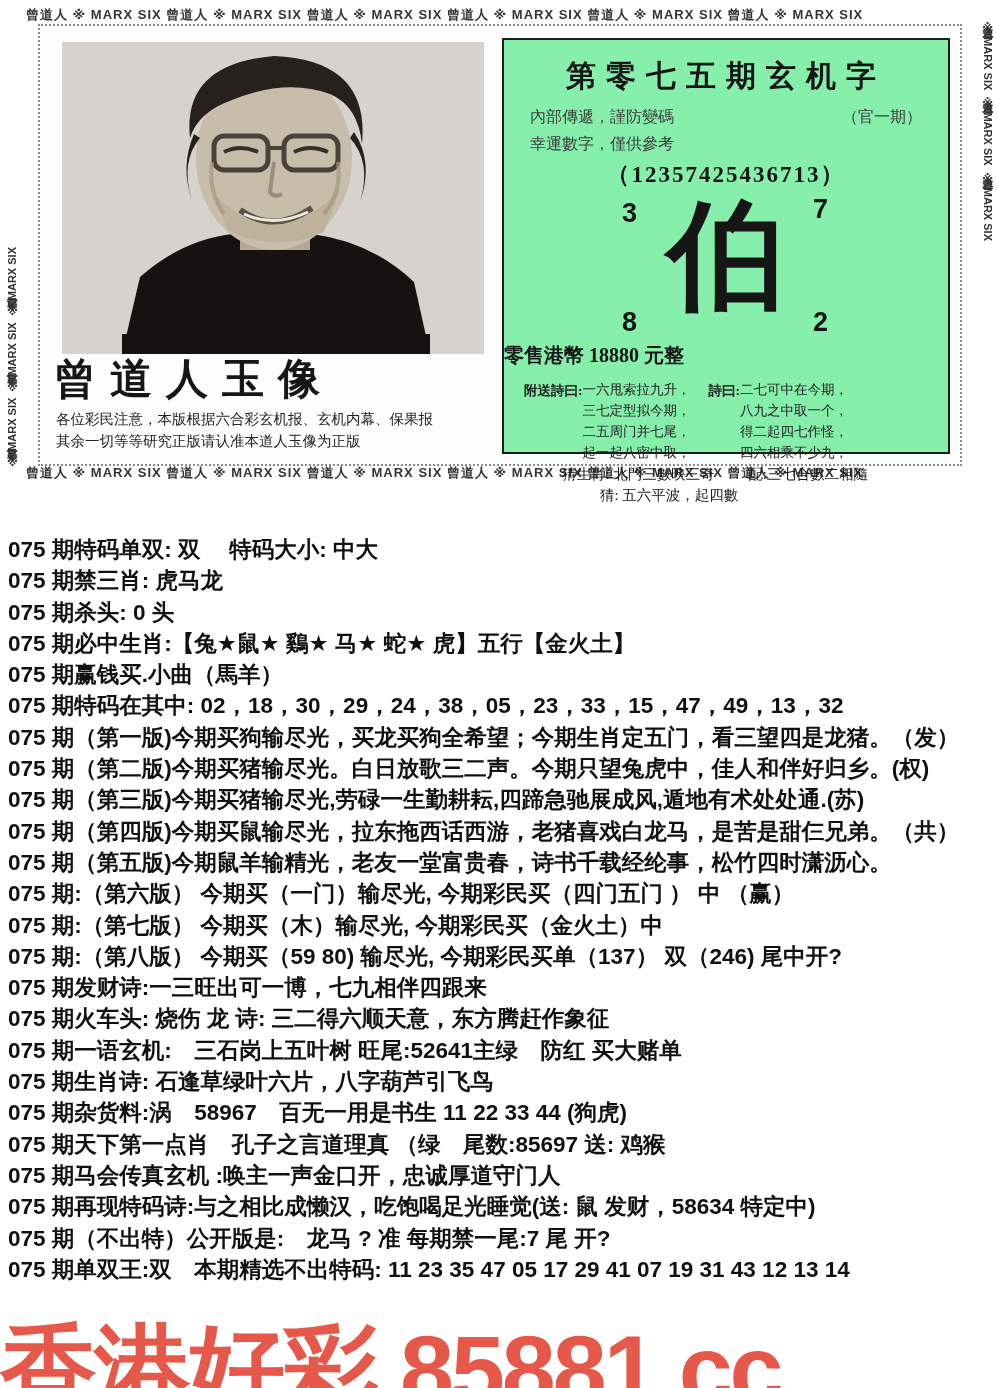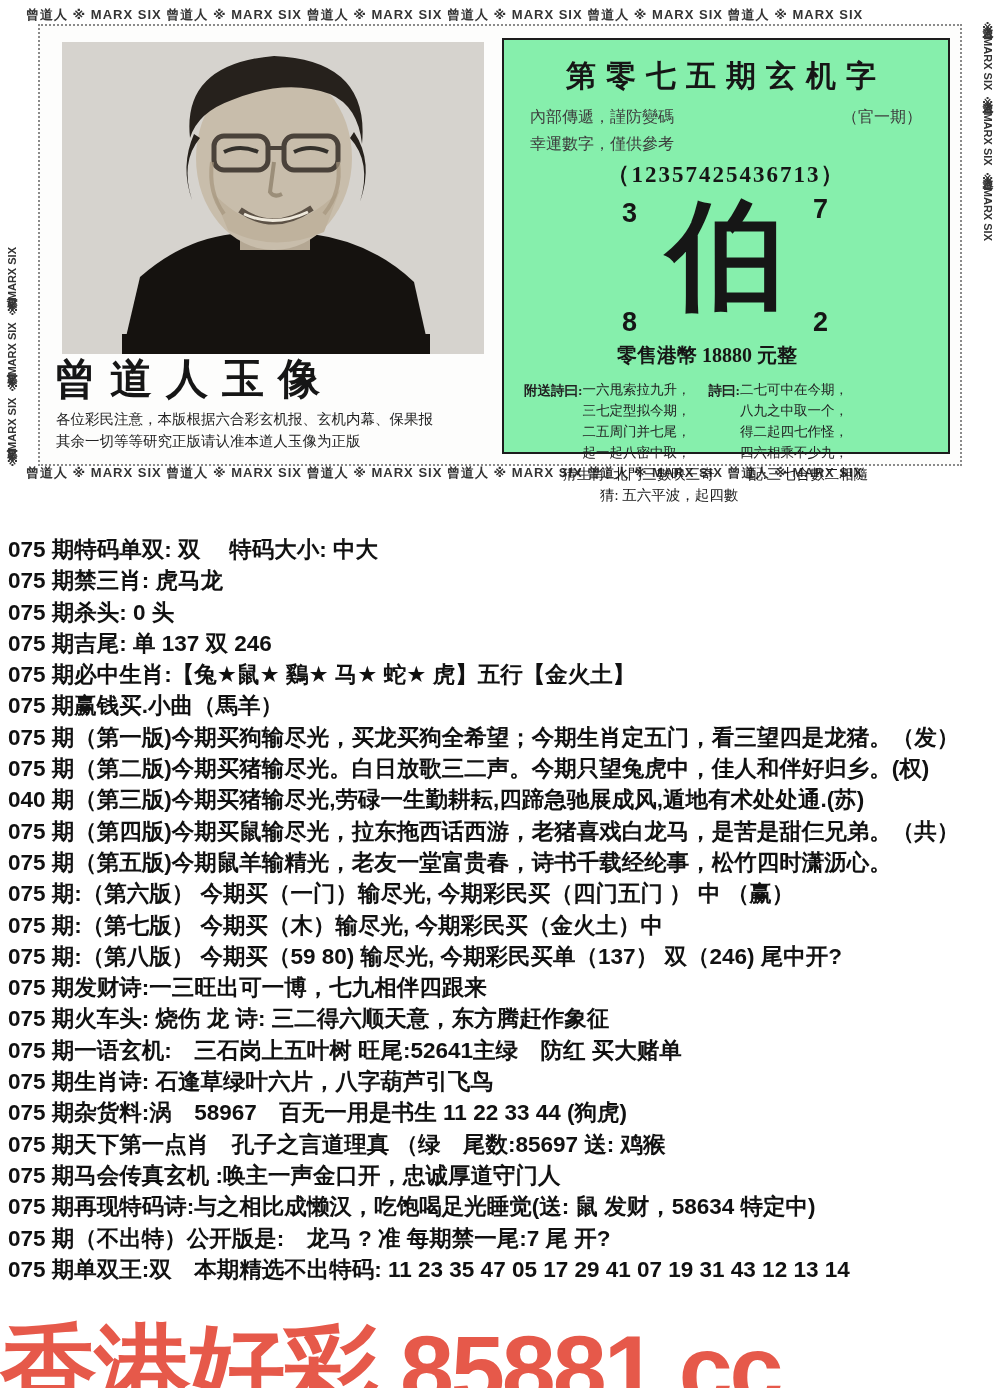--- a/index.html
+++ b/index.html
@@ -46,21 +46,21 @@
   .char-grid{position:relative;height:150px;margin-top:0;}
   .char-grid .big-char{
     position:absolute;left:0;right:0;top:-8px;text-align:center;
     font-size:118px;font-weight:bold;line-height:150px;
   }
   .char-grid .corner{position:absolute;font-size:27px;font-weight:bold;font-family:"Liberation Sans",sans-serif;}
   .char-grid .tl{left:118px;top:8px;}
   .char-grid .tr{right:120px;top:4px;}
   .char-grid .bl{left:118px;bottom:2px;}
   .char-grid .br{right:120px;bottom:2px;}
-  .price-line{text-align:center;padding-right:38px;font-size:20px;font-weight:bold;margin-top:2px;}
+  .price-line{text-align:left;padding-right:38px;font-size:20px;font-weight:bold;margin-top:2px;}
   .poems{display:flex;padding:10px 18px 0 20px;font-size:13.5px;line-height:21px;color:#222;}
   .poems .label{font-weight:bold;white-space:nowrap;padding-top:1px;}
   .poems .col{white-space:nowrap;}
   .poems .col2{margin-left:18px;}
   .guess-line{padding-left:58px;font-size:14.5px;margin-top:2px;white-space:nowrap;}
   .guess-line .pei{margin-left:30px;}
   .guess-line2{padding-left:96px;font-size:14.5px;margin-top:2px;}
   
   .main-list{position:absolute;left:8px;top:534px;width:984px;}
   .main-list .line{
@@ -174,26 +174,26 @@
       </div>
       <div class="guess-line2">猜: 五六平波，起四數</div>
     </div>
   </div>
 
   <div class="main-list">
 
   <div class="line">075 期特码单双: 双　 特码大小: 中大</div>
       <div class="line">075 期禁三肖: 虎马龙</div>
       <div class="line">075 期杀头: 0 头</div>
-      <div class="line">075 期吉尾: 单 137 双 246</div>
       <div class="line">075 期必中生肖:【兔★鼠★ 鷄★ 马★ 蛇★ 虎】五行【金火土】</div>
       <div class="line">075 期赢钱买.小曲（馬羊）</div>
+      <div class="line">075 期特码在其中: 02，18，30，29，24，38，05，23，33，15，47，49，13，32</div>
       <div class="line">075 期（第一版)今期买狗输尽光，买龙买狗全希望；今期生肖定五门，看三望四是龙猪。（发）</div>
       <div class="line">075 期（第二版)今期买猪输尽光。白日放歌三二声。今期只望兔虎中，佳人和伴好归乡。(权)</div>
-      <div class="line">040 期（第三版)今期买猪输尽光,劳碌一生勤耕耘,四蹄急驰展成风,遁地有术处处通.(苏)</div>
+      <div class="line">075 期（第三版)今期买猪输尽光,劳碌一生勤耕耘,四蹄急驰展成风,遁地有术处处通.(苏)</div>
       <div class="line">075 期（第四版)今期买鼠输尽光，拉东拖西话西游，老猪喜戏白龙马，是苦是甜仨兄弟。（共）</div>
       <div class="line">075 期（第五版)今期鼠羊输精光，老友一堂富贵春，诗书千载经纶事，松竹四时潇沥心。</div>
       <div class="line">075 期:（第六版） 今期买（一门）输尽光, 今期彩民买（四门五门 ） 中 （赢）</div>
       <div class="line">075 期:（第七版） 今期买（木）输尽光, 今期彩民买（金火土）中</div>
       <div class="line">075 期:（第八版） 今期买（59 80) 输尽光, 今期彩民买单（137） 双（246) 尾中开?</div>
       <div class="line">075 期发财诗:一三旺出可一博，七九相伴四跟来</div>
       <div class="line">075 期火车头: 烧伤 龙 诗: 三二得六顺天意，东方腾赶作象征</div>
       <div class="line">075 期一语玄机:　三石岗上五叶树 旺尾:52641主绿　防红 买大赌单</div>
       <div class="line">075 期生肖诗: 石逢草绿叶六片，八字葫芦引飞鸟</div>
       <div class="line">075 期杂货料:涡　58967　百无一用是书生 11 22 33 44 (狗虎)</div>

